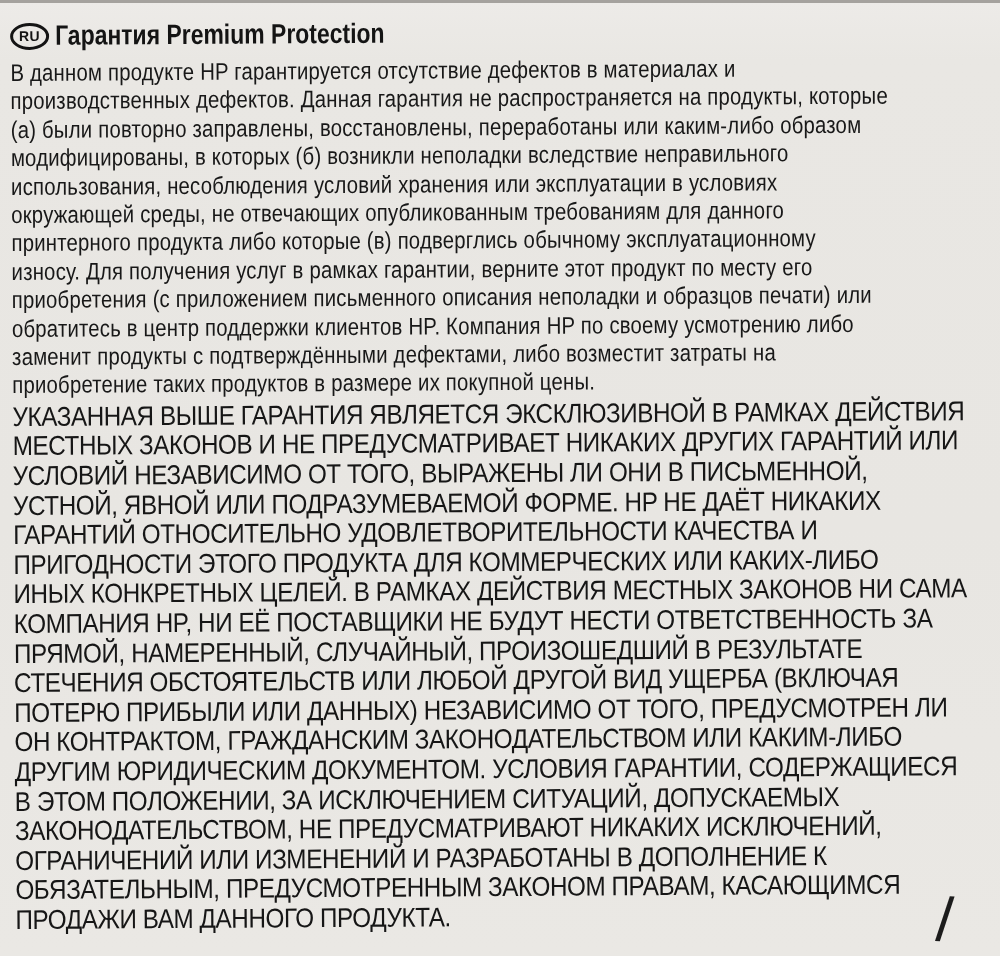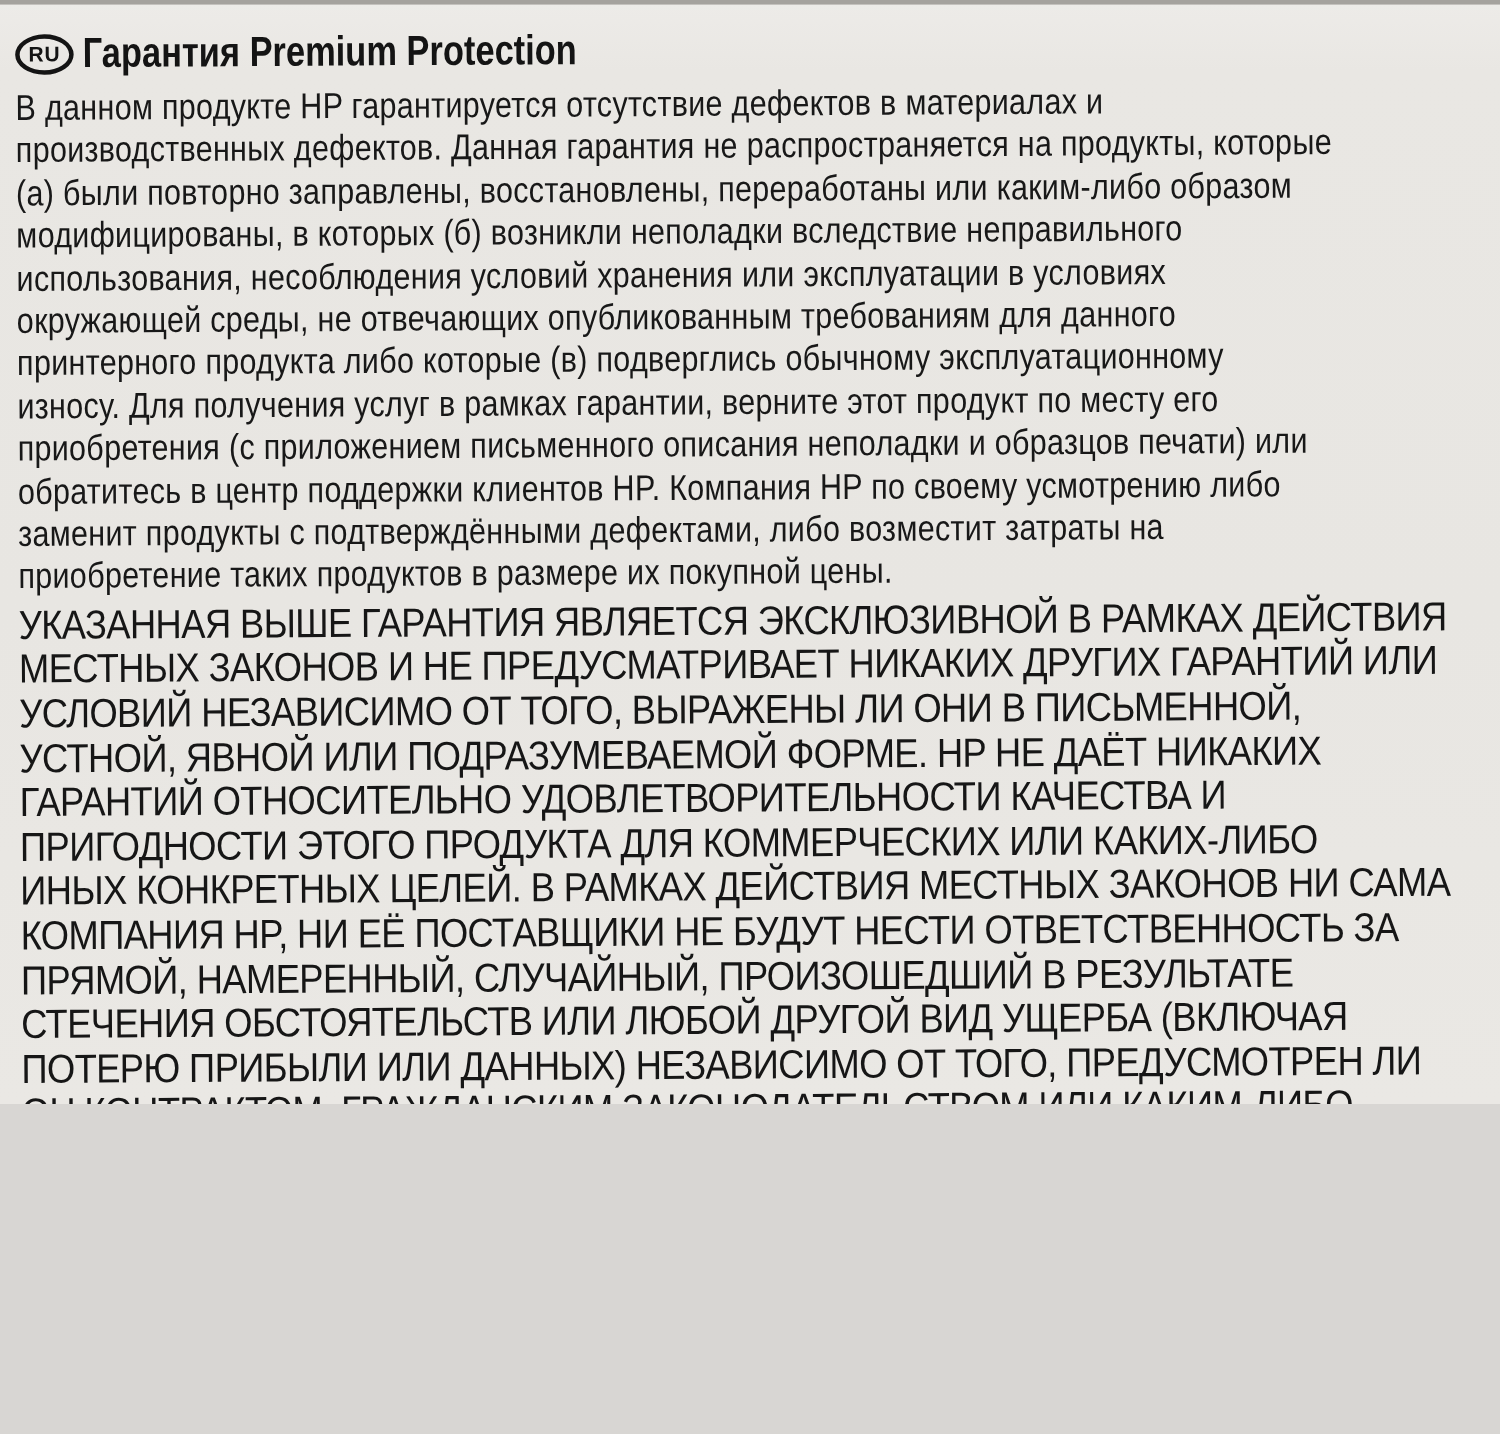--- a/index.html
+++ b/index.html
@@ -4,21 +4,21 @@
 <style>
   html, body {
     margin: 0;
     padding: 0;
     background: #d8d6d3;
     font-family: "Liberation Sans", sans-serif;
   }
   .scan-page {
     position: relative;
     width: 1000px;
-    height: 736px;
+    height: 956px;
     overflow: hidden;
     box-sizing: border-box;
     background: linear-gradient(180deg, #edebe8 0%, #e9e7e3 6%, #e8e6e2 55%, #eae8e4 100%);
     border-top: 3px solid #a5a29e;
     color: #1a1a1a;
   }
   
   .page-content {
     position: absolute;
     left: 10px;

